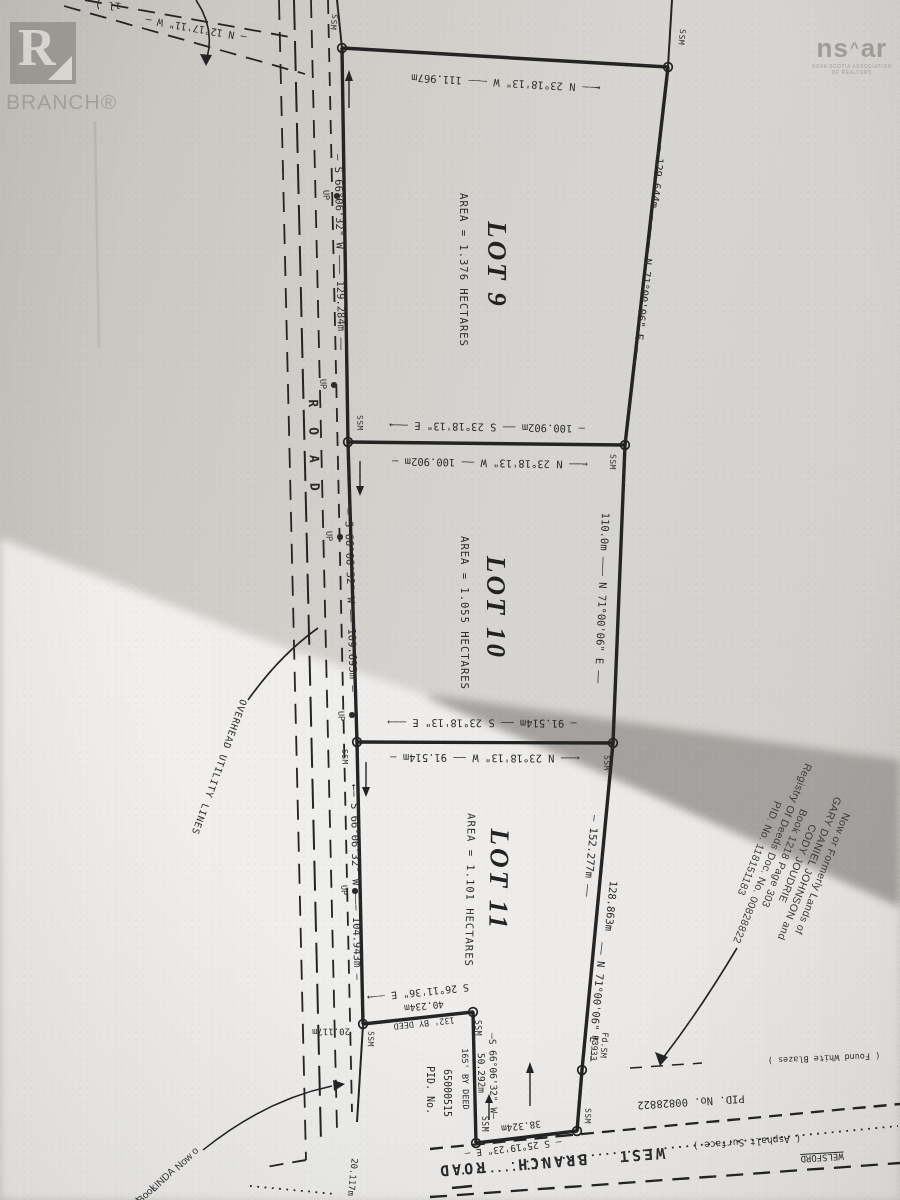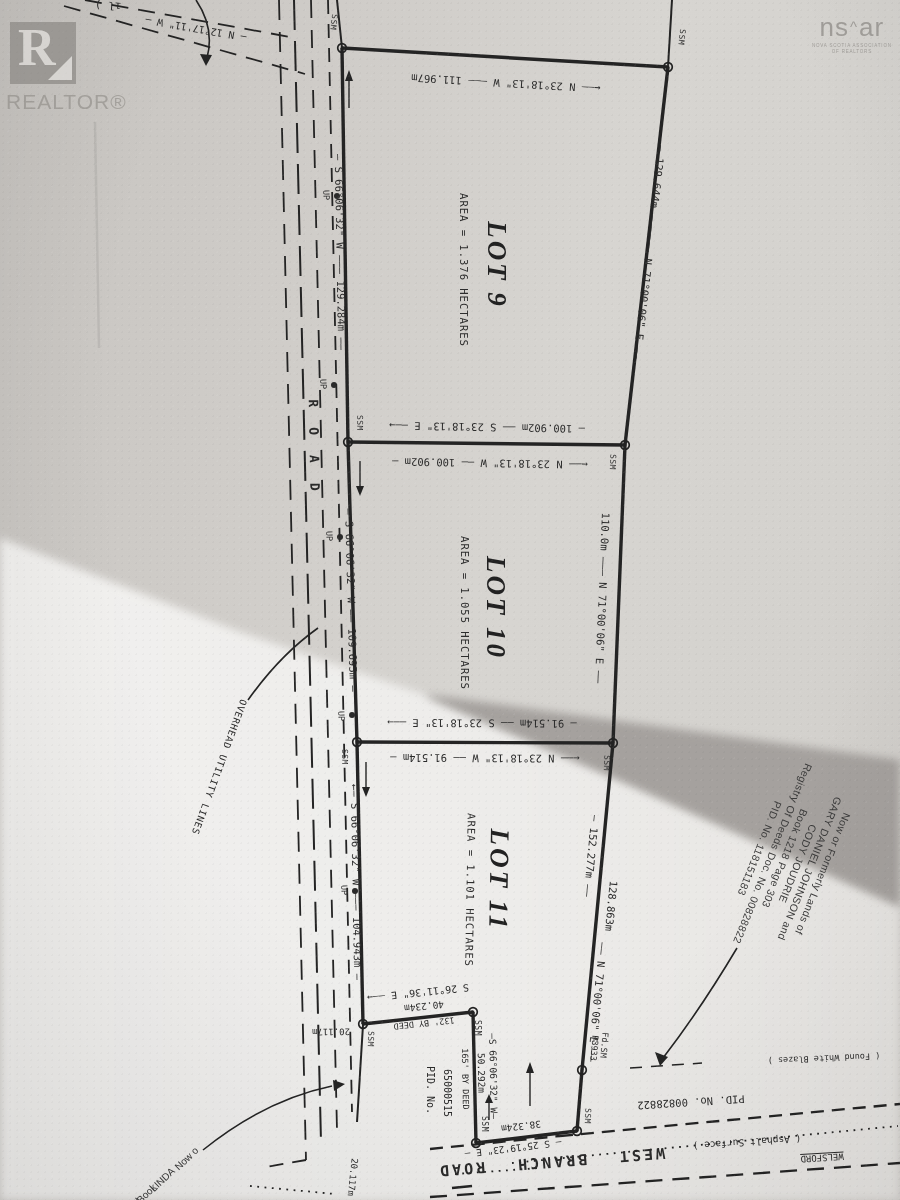--- a/index.html
+++ b/index.html
@@ -26,21 +26,21 @@
   .realtor{position:absolute;left:6px;top:22px;opacity:.55;z-index:30;}
   .realtor-box{position:relative;width:66px;height:62px;background:#7d7a76;margin-left:4px;}
   .realtor-box .rr{position:absolute;left:8px;top:-4px;font-family:"Liberation Serif",serif;
       font-weight:bold;font-size:52px;color:#e9e7e4;}
   .realtor-box .tri{position:absolute;right:4px;bottom:4px;width:0;height:0;
       border-bottom:24px solid #e9e7e4;border-left:24px solid transparent;}
   .realtor-text{font-family:"Liberation Sans",sans-serif;font-size:21px;color:#87847f;
       letter-spacing:1px;margin-top:6px;}
   .nsar{position:absolute;left:812px;top:16px;opacity:.75;z-index:30;color:#8e8b87;
       font-family:"Liberation Sans",sans-serif;text-align:center;}
-  .nsar .big{font-size:26px;font-weight:normal;letter-spacing:1px;line-height:22px;}
+  .nsar .big{font-size:26px;font-weight:bold;letter-spacing:1px;line-height:22px;margin-top:21px;}
   .nsar .roof{display:inline-block;transform:translateY(-4px);font-size:15px;margin:0 1px;}
   .nsar .sub{font-size:4.5px;letter-spacing:.8px;margin-top:1px;}
 </style>
 </head>
 <body>
 
 <div id="stage">
 
   <svg width="900" height="1200">
     <defs>
@@ -249,21 +249,21 @@
   <div class="lb swb" style="left:187px;top:1159px;transform:translate(-50%,-50%) rotate(-44deg);">Now o</div>
   <div class="lb swb" style="left:163px;top:1180px;transform:translate(-50%,-50%) rotate(-44deg);">LINDA</div>
   <div class="lb swb" style="left:147px;top:1194px;transform:translate(-50%,-50%) rotate(-44deg);">Book</div>
   <div class="lb swb" style="left:136px;top:1203px;transform:translate(-50%,-50%) rotate(-44deg);">PI</div>
 
   <div class="realtor">
     <div class="realtor-box">
       <span class="rr">R</span>
       <div class="tri"></div>
     </div>
-    <div class="realtor-text">REALTOR®</div>
+    <div class="realtor-text">BRANCH®</div>
   </div>
 
   <div class="nsar">
     <div class="big">
       <span>ns</span><span class="roof">^</span><span>ar</span>
     </div>
     <div class="sub">NOVA SCOTIA ASSOCIATION</div>
     <div class="sub">OF REALTORS</div>
   </div>
 

